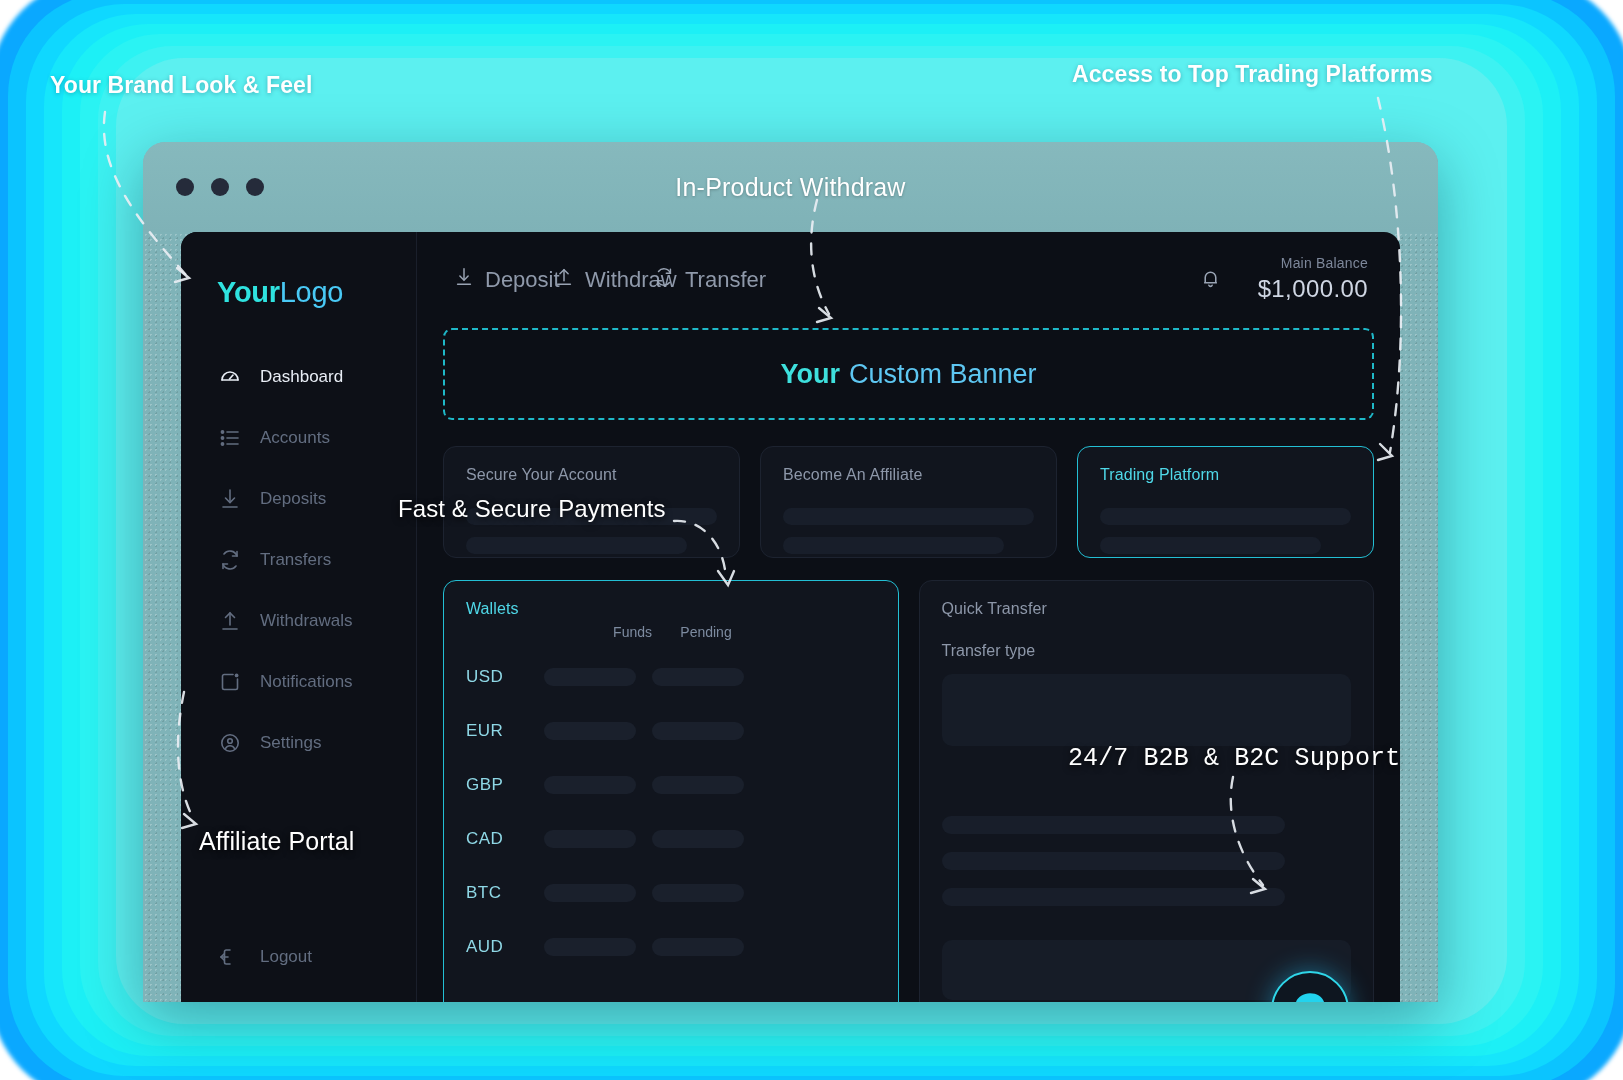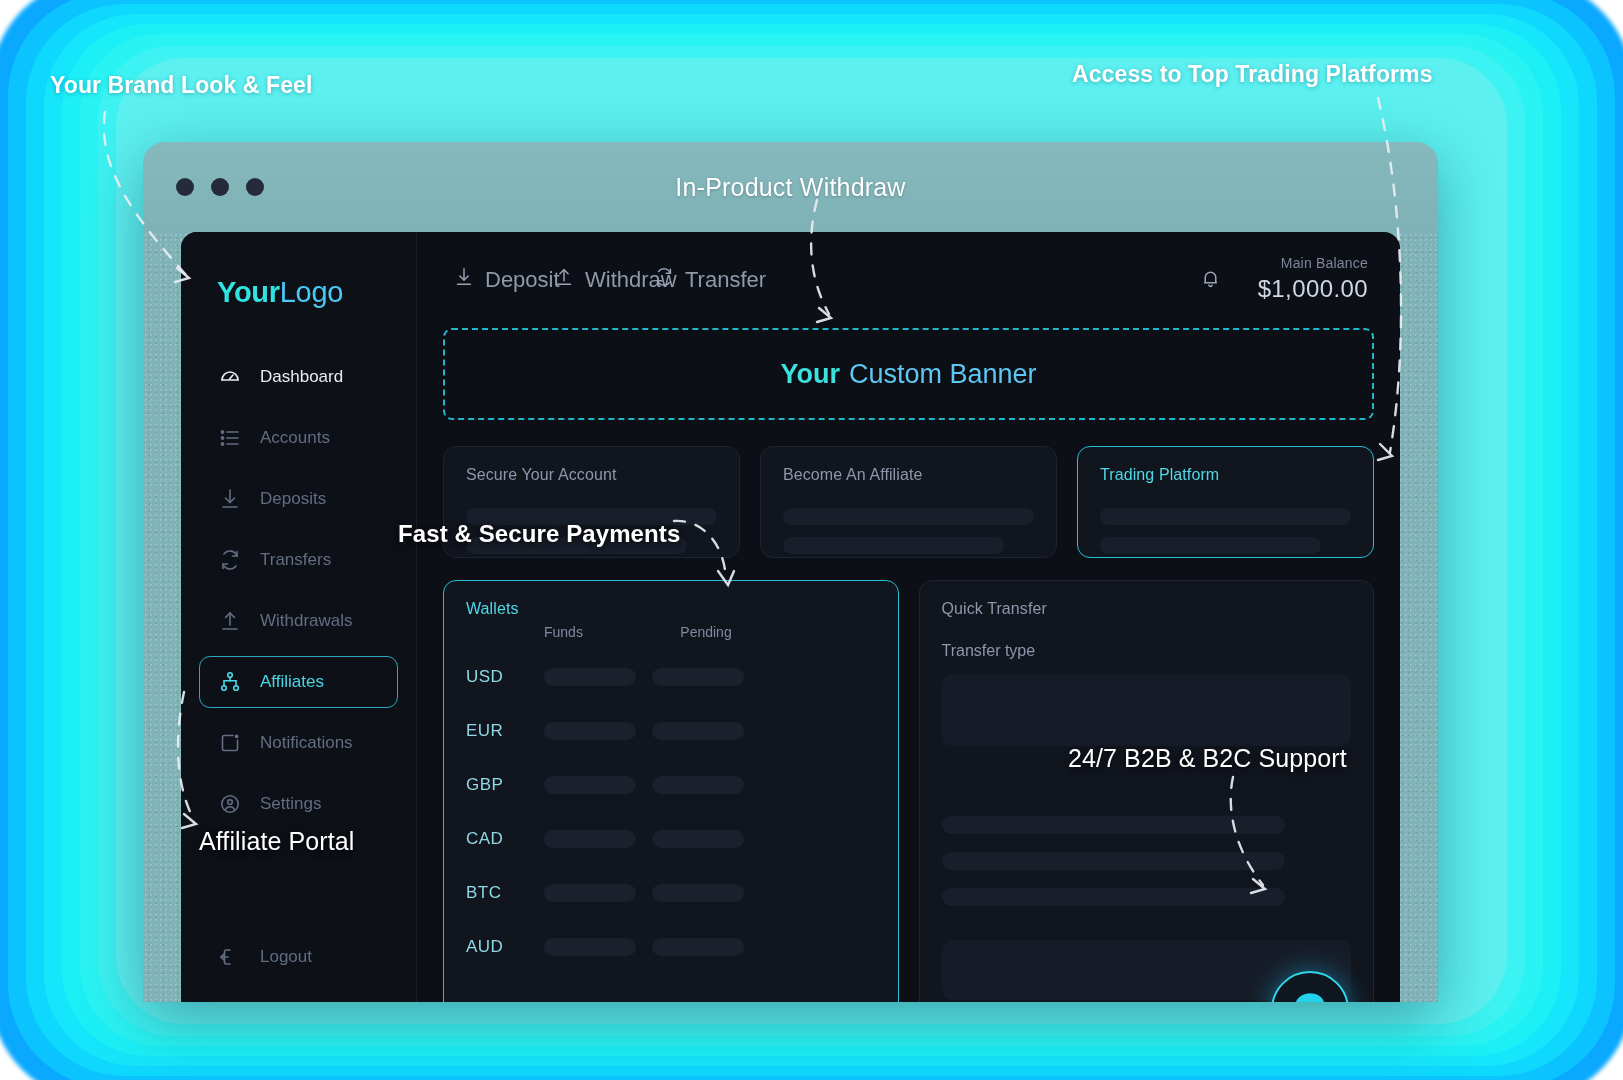--- a/index.html
+++ b/index.html
@@ -145,21 +145,21 @@
   #row1 .card { padding-top:19px; }
   #row1 .sk { height:17px; }
 
   #row2 { height:460px; }
   #row2 .card { overflow:hidden; position:relative; }
 
   
   .wal-head { display:flex; margin:2px 0 10px 0; }
   .wal-head span { font-size:14px; color:#7d8ba0; }
   .wal-head .h1 { width:78px; }
-  .wal-head .h2 { width:108px; text-align:left; }
+  .wal-head .h2 { width:108px; text-align:right; }
   .wal-head .h3 { width:108px; text-align:center; }
   .wal-row { display:flex; align-items:center; height:54px; }
   .wal-row .cur { width:78px; font-size:17px; color:#8fd8e6; letter-spacing:.5px; }
   .wal-row .bar { width:92px; height:18px; border-radius:9px; background:#1a202c; margin-right:16px; }
 
   
   .pin-lbl { font-size:16px; color:#8d97a9; margin:52px 0 13px 0; }
   .pin-box { height:74px; border-radius:10px; background:#161c27; }
   .pin-hint { font-size:13px; color:#6b7585; margin-top:15px; }
 
@@ -179,23 +179,23 @@
   }
   #chat svg { width:40px; height:40px; }
 
   
   .anno {
     position:absolute; color:#ffffff; font-weight:700;
     letter-spacing:.1px; z-index:40; white-space:nowrap;
   }
   #a-brand   { left:50px;  top:72px;  font-size:23px; text-shadow:0 1px 4px rgba(0,60,90,.35); }
   #a-access  { left:1072px; top:61px; font-size:23px; text-shadow:0 1px 4px rgba(0,60,90,.35); }
-  #a-fast    { left:398px; top:520px; font-size:24px; font-weight:700; text-shadow:0 2px 7px rgba(0,0,0,.9); }
+  #a-fast    { left:398px; top:495px; font-size:24px; font-weight:400; text-shadow:0 2px 7px rgba(0,0,0,.9); }
   #a-portal  { left:199px; top:827px; font-size:25px; font-weight:400; text-shadow:0 2px 7px rgba(0,0,0,.9); }
-  #a-support { left:1068px; top:744px; font-size:25px; font-weight:400; text-shadow:0 2px 7px rgba(0,0,0,.9); }
+  #a-support { left:1068px; top:744px; font-size:25px; font-weight:400; text-shadow:0 2px 7px rgba(0,0,0,.9);font-family:Liberation Mono, monospace; }
 
   .arrow { position:absolute; z-index:39; pointer-events:none; }
   .arrow svg { overflow:visible; }
   .dash { fill:none; stroke:#e9eef3; stroke-width:2.4; stroke-dasharray:11 11; stroke-linecap:round; opacity:.92; }
   .dashhead { fill:none; stroke:#e9eef3; stroke-width:2.4; stroke-linecap:round; opacity:.92; }
 </style>
 </head>
 <body>
 
 <div id="stage">
@@ -282,34 +282,20 @@
             <span class="nav-ico">
               <svg viewBox="0 0 24 24" fill="none" stroke="currentColor" stroke-width="1.6" stroke-linecap="round">
                 <path d="M12 16V4"></path>
                   <path d="M7.5 8.5L12 4l4.5 4.5"></path>
                   <path d="M5 20h14"></path>
               </svg>
             </span>
             <span>Withdrawals</span>
           </div>
 
-          <div class="nav-item active">
-            <span class="nav-ico">
-              <svg viewBox="0 0 24 24" fill="none" stroke="currentColor" stroke-width="1.6" stroke-linecap="round">
-                <circle cx="12" cy="5" r="2.3"></circle>
-                  <circle cx="6" cy="18" r="2.3"></circle>
-                  <circle cx="18" cy="18" r="2.3"></circle>
-                <path d="M12 7.3v3.4"></path>
-                  <path d="M6 10.7h12"></path>
-                  <path d="M6 10.7v5"></path>
-                  <path d="M18 10.7v5"></path>
-              </svg>
-            </span>
-            <span>Affiliates</span>
-          </div>
 
           <div class="nav-item">
             <span class="nav-ico">
               <svg viewBox="0 0 24 24" fill="none" stroke="currentColor" stroke-width="1.6" stroke-linecap="round">
                 <path d="M15 4.5H6.2A1.7 1.7 0 0 0 4.5 6.2v11.6A1.7 1.7 0 0 0 6.2 19.5h11.6a1.7 1.7 0 0 0 1.7-1.7V9"></path>
                 <circle cx="18.6" cy="5.4" r="1.9" fill="currentColor" stroke="none"></circle>
               </svg>
             </span>
             <span>Notifications</span>
           </div>

